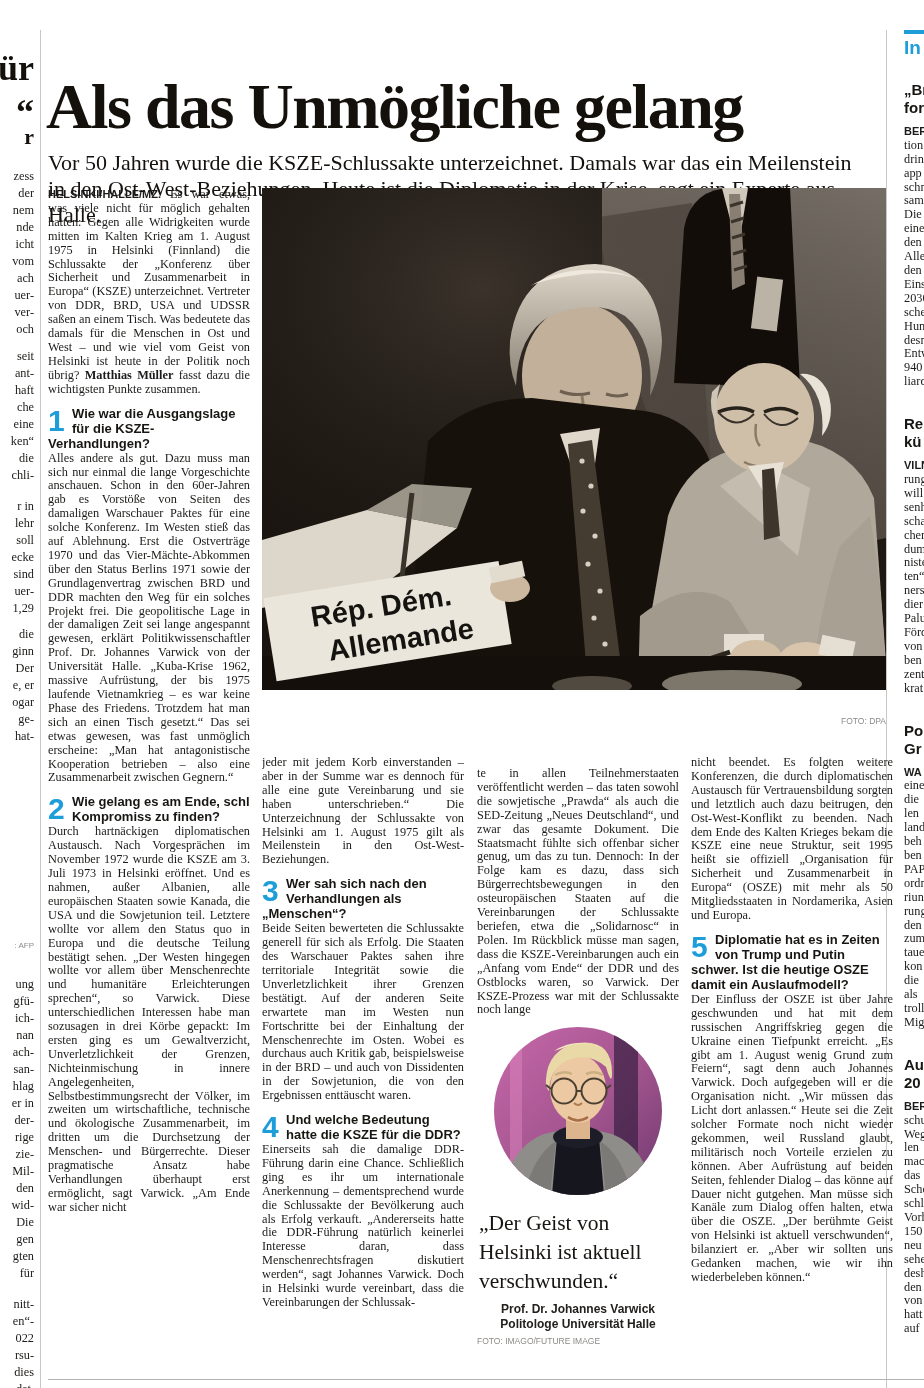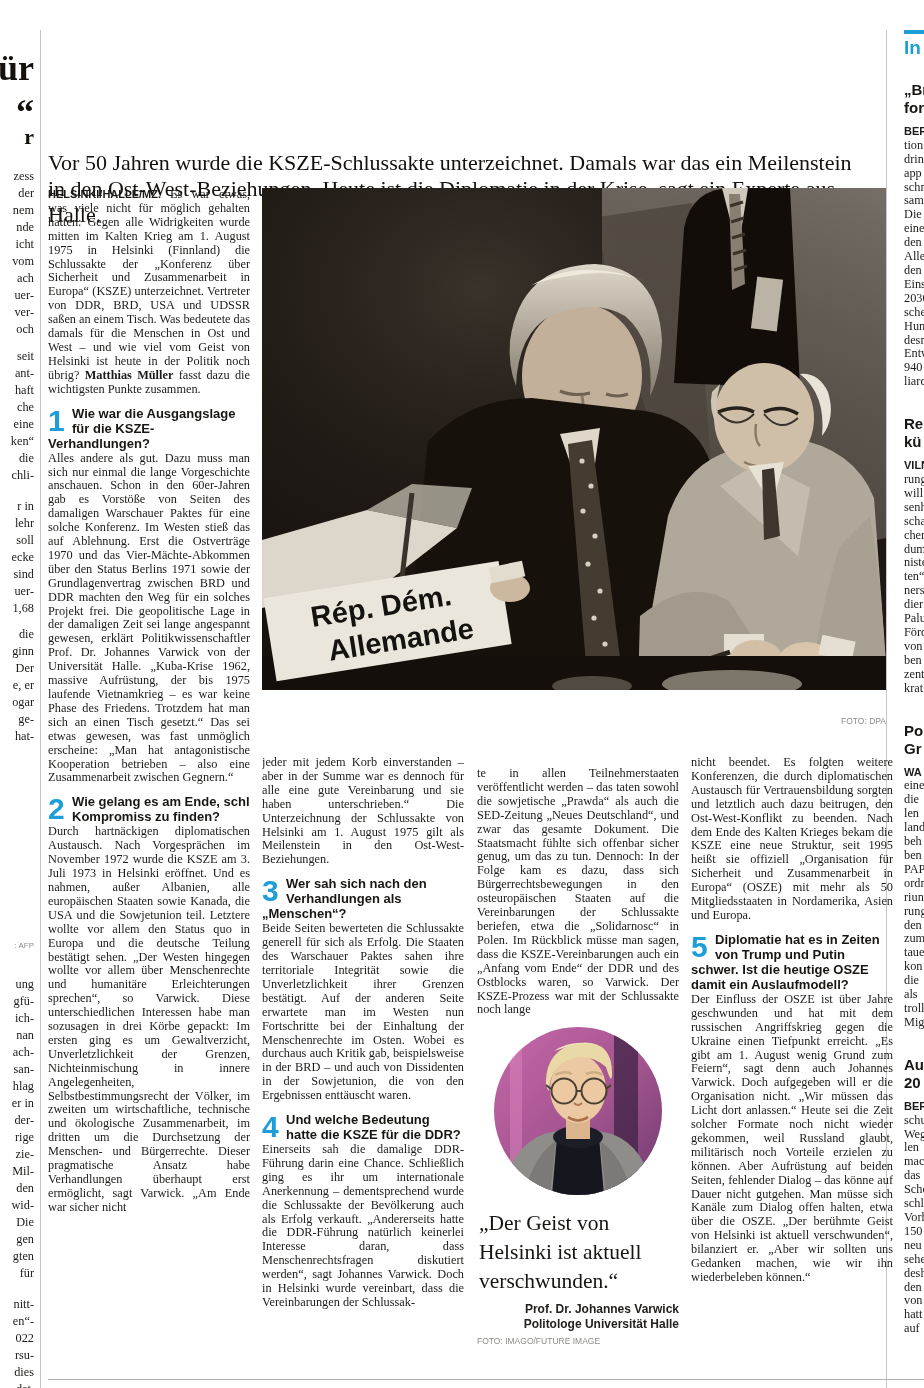--- a/index.html
+++ b/index.html
@@ -32,21 +32,21 @@
 
   .photo-wrap{position:absolute;left:262px;top:188px;width:624px;height:502px;overflow:hidden;background:#221c16;}
   .caption{position:absolute;left:262px;top:697px;width:624px;
     font-family:"Liberation Sans",sans-serif;font-weight:bold;font-size:12px;line-height:15.5px;color:#3b3936;}
   .caption .credit{float:right;font-weight:normal;font-size:8.5px;color:#8d8b87;margin-top:5px;}
 
   
   .expert{margin:10px 0 0 0;text-align:left;}
   .portrait{width:168px;height:168px;margin:0 auto;border-radius:50%;overflow:hidden;}
   .pull-quote{margin:14px 0 6px 2px;font-size:21.5px;line-height:29px;color:#171512;font-weight:normal;}
-  .attr1,.attr2{font-family:"Liberation Sans",sans-serif;font-weight:bold;font-size:12px;line-height:15px;color:#23211e;text-align:right;}
+  .attr1,.attr2{font-family:"Liberation Sans",sans-serif;font-weight:bold;font-size:12px;line-height:15px;color:#23211e;text-align:center;}
   .attr-credit{margin-top:3px;font-family:"Liberation Sans",sans-serif;font-size:8.5px;color:#8d8b87;text-align:left;}
 
   
   .ls{position:absolute;left:0;top:0;width:40px;height:1388px;overflow:hidden;}
   .ls .frag{position:absolute;right:6px;text-align:right;white-space:pre-line;}
   .ls-head-big{font-size:36px;font-weight:bold;line-height:36px;color:#14100c;}
   .ls-head-med{font-size:22px;font-weight:bold;line-height:22px;color:#14100c;}
   .ls-body{font-size:12.3px;line-height:17px;color:#1c1b19;}
   .ls-credit{font-family:"Liberation Sans",sans-serif;font-size:8px;color:#8d8b87;}
   .ls-photo{position:absolute;left:0;right:0;height:210px;
@@ -93,21 +93,21 @@
 eine
 ken“
 die
 chli-</div>
       <div class="frag ls-body" style="top: 498px;">r in
 lehr
 soll
 ecke
 sind
 uer-
-1,68</div>
+1,29</div>
       <div class="frag ls-body" style="top: 626px;">die
 ginn
 Der
 e, er
 ogar
 ge-
 hat-</div>
       <div class="frag ls-credit" style="top: 941px;">: AFP</div>
       <div class="frag ls-body" style="top: 976px;">ung
 gfü-
@@ -129,20 +129,21 @@
 für</div>
       <div class="frag ls-body" style="top: 1296px;">nitt-
 en“-
 022
 rsu-
 dies
 det.
 sich</div>
     </div>
 
+  <h1 class="headline">Als das Unmögliche gelang</h1>
   <p class="subhead">Vor 50 Jahren wurde die KSZE-Schlussakte unterzeichnet. Damals war das ein Meilenstein in den Ost-West-Beziehungen. Heute ist die Diplomatie in der Krise, sagt ein Experte aus Halle.</p>
 
   <div class="photo-wrap">
     <svg width="624" height="502" viewBox="0 0 624 502">
       <defs>
         <linearGradient id="wallR" x1="0" y1="0" x2="0" y2="1">
           <stop offset="0" stop-color="#837b72"></stop>
             <stop offset="1" stop-color="#4e463e"></stop>
         </linearGradient>
         <linearGradient id="hairL" x1="0" y1="0" x2="0" y2="1">

